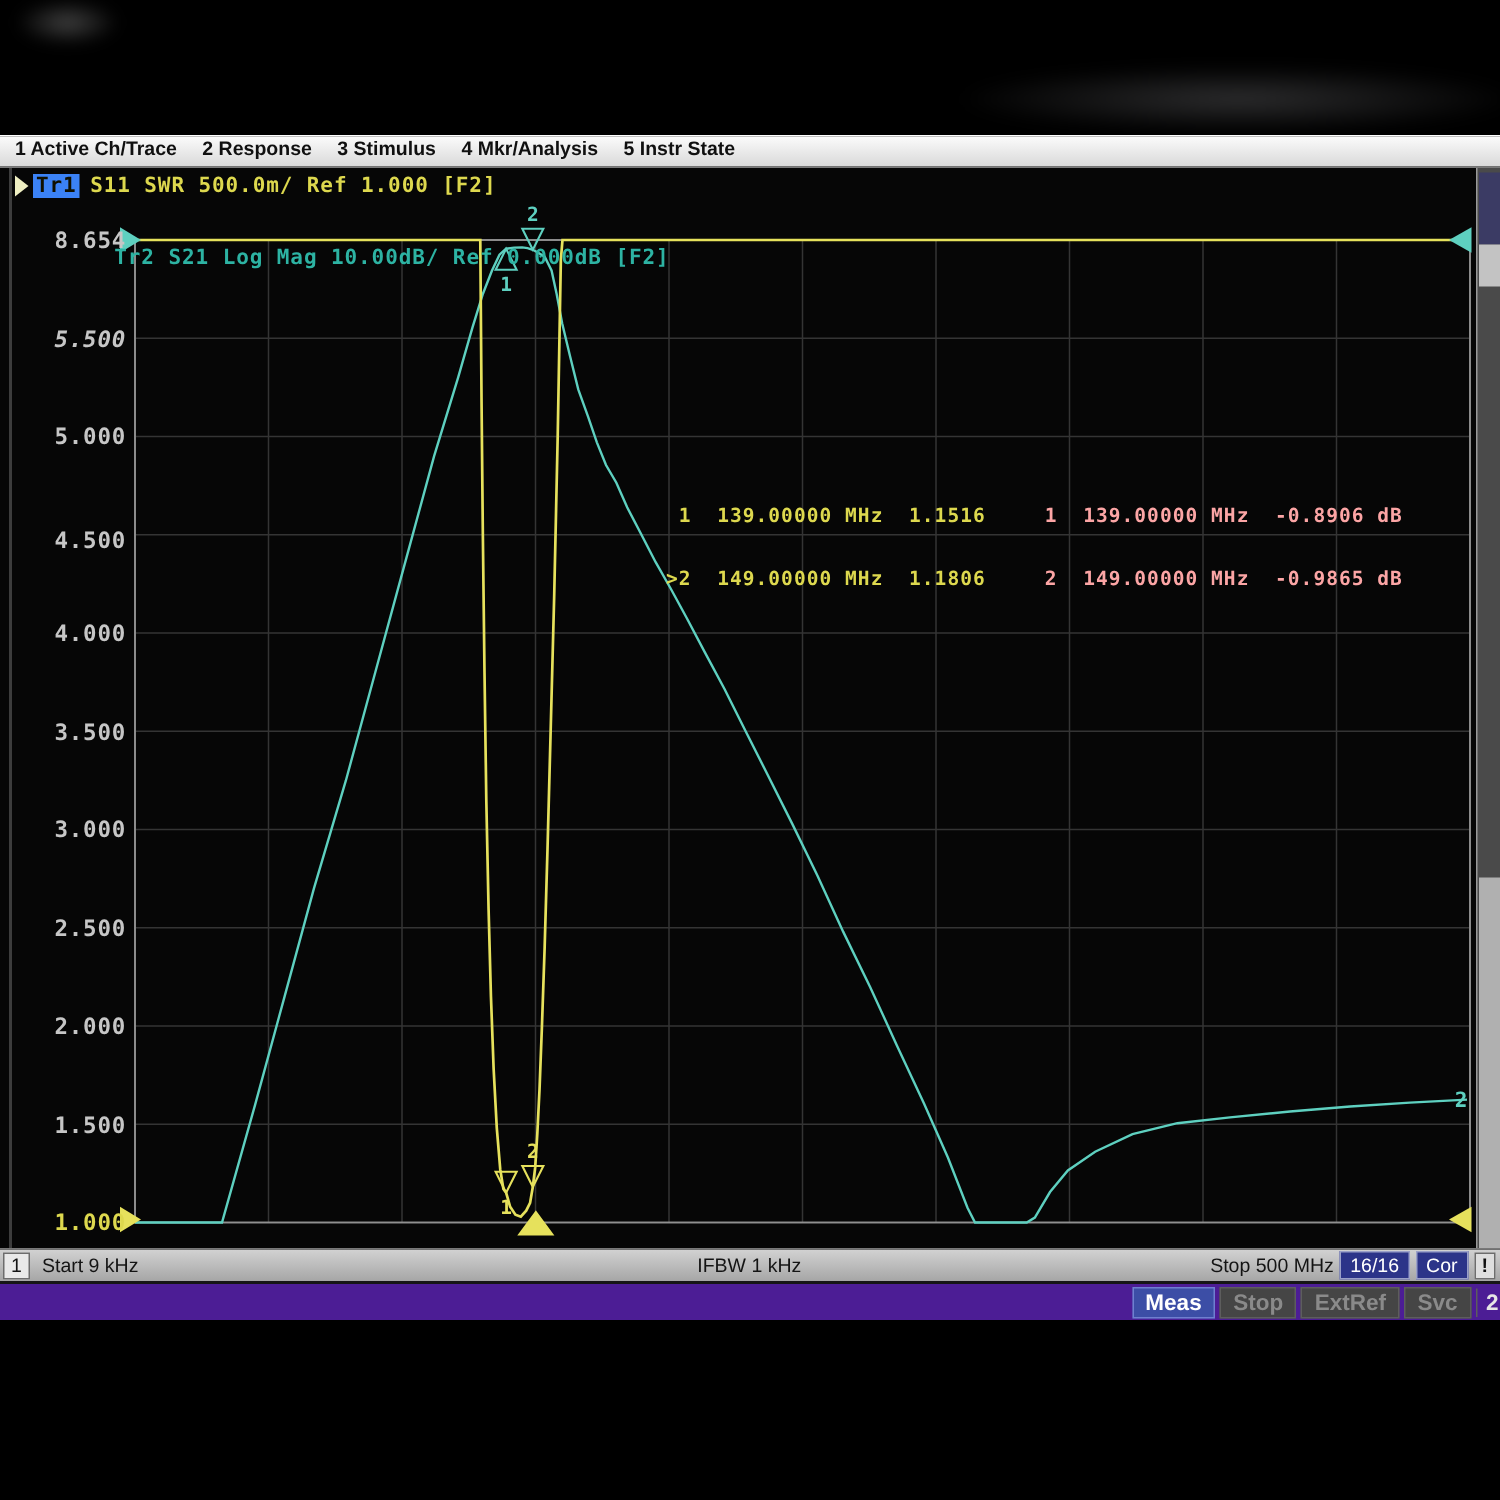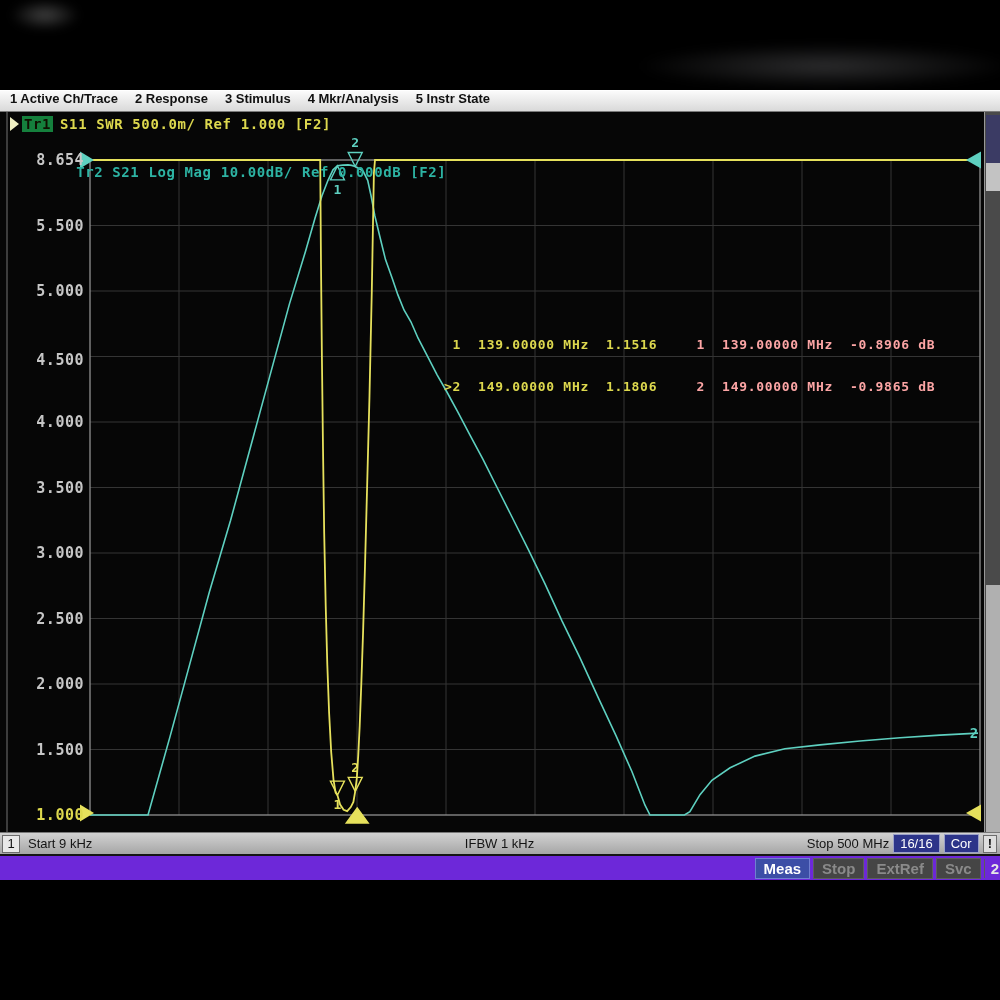--- a/index.html
+++ b/index.html
@@ -17,21 +17,21 @@
            font-size:13px;font-weight:bold;color:#101010;}
   .menu-item{white-space:nowrap;cursor:default;}
   #plot{position:absolute;left:0;top:112px;width:1000px;height:720px;background:#060606;}
   #plot-svg{position:absolute;left:0;top:0;}
   #tr1-line,#tr2-line{position:absolute;left:10px;white-space:pre;font-family:"DejaVu Sans Mono",monospace;
                       font-size:14px;font-weight:bold;letter-spacing:.6px;}
   #tr1-line{top:4px;color:#ddd84e;display:flex;align-items:center;}
   #tr2-line{top:36px;color:#2db3a3;padding-left:12px;}
   #tr1-arrow{width:0;height:0;border-left:9px solid #efefc2;border-top:7px solid transparent;
              border-bottom:7px solid transparent;margin-right:3px;}
-  #tr1-tag{background:#15803d;color:#101000;padding:0 2px;margin-right:7px;}
+  #tr1-tag{background:#3b82f6;color:#101000;padding:0 2px;margin-right:7px;}
   .readout{position:absolute;top:198px;white-space:pre;font-family:"DejaVu Sans Mono",monospace;
            font-size:13px;font-weight:bold;letter-spacing:.7px;line-height:14px;}
   #readout-tr1{left:444px;color:#ddd84e;}
   #readout-tr2{left:688px;color:#fca5a5;}
   .ylab{position:absolute;right:916px;width:70px;text-align:right;height:16px;line-height:16px;
         font-family:"DejaVu Sans Mono",monospace;font-size:15px;font-weight:bold;letter-spacing:.5px;color:#c6c6c6;}
   .ylab.ref{color:#ddd84e;}
   #left-edge{position:absolute;left:6px;top:112px;width:2px;height:720px;background:#3c3c3c;}
   #right-strip{position:absolute;left:984px;top:112px;width:16px;height:720px;background:#4a4a4a;border-left:1px solid #999;box-sizing:border-box;}
   .strip-seg{position:absolute;left:1px;width:14px;}
@@ -39,21 +39,21 @@
   #strip-light1{top:51px;height:28px;background:#c3c3c3;}
   #strip-light2{top:473px;height:247px;background:#b0b0b0;}
   #statusbar{position:absolute;left:0;top:832px;width:100%;height:22px;box-sizing:border-box;
              background:linear-gradient(180deg,#d2d2d2,#a6a6a6);border-top:1px solid #787878;
              display:flex;align-items:center;font-size:13px;color:#141414;padding:0 2px;}
   #sb-left{flex:1;display:flex;align-items:center;gap:8px;}
   #sb-right{flex:1;display:flex;align-items:center;justify-content:flex-end;gap:4px;padding-right:1px;}
   #ch-box{background:#e9e9e9;border:1px solid #6d6d6d;width:16px;text-align:center;line-height:16px;height:16px;}
   .navy-box{background:#2c3489;color:#fff;border:1px solid #9aa0c8;padding:0 6px;line-height:17px;height:17px;}
   #alert-box{background:#dedede;color:#101010;border:1px solid #6d6d6d;padding:0 4px;line-height:16px;height:16px;font-weight:bold;}
-  #bottombar{position:absolute;left:0;top:854px;width:100%;height:26px;box-sizing:border-box;background:#6d28d9;
+  #bottombar{position:absolute;left:0;top:854px;width:100%;height:26px;box-sizing:border-box;background:#4c1d95;
              border-top:2px solid #161616;display:flex;align-items:center;justify-content:flex-end;
              font-size:15px;font-weight:bold;gap:3px;}
   .bb-item{background:#454545;border:1px solid #5d5d5d;color:#8a8a8a;padding:0 8px;line-height:19px;}
   .bb-item.active{background:#3c4ea6;border:1px solid #6f7fd0;color:#fff;}
   #bb-last{color:#e6e6e6;padding:0 1px 0 6px;border-left:1px solid #5d5d5d;line-height:19px;}
 </style>
 </head>
 <body>
 
 <div id="screen">
@@ -121,21 +121,21 @@
       <div> 1  139.00000 MHz  1.1516</div>
       <div>&gt;2  149.00000 MHz  1.1806</div>
     </div>
     <div id="readout-tr2" class="readout">
       <div> 1  139.00000 MHz  -0.8906 dB</div>
       <div> 2  149.00000 MHz  -0.9865 dB</div>
     </div>
 
     <div id="ylabels">
         <div class="ylab" style="top: 40px;">8.654</div>
-        <div class="ylab" style="top: 105.5px;">5.500</div>
+        <div class="ylab" style="top: 105.5px; font-style: italic;">5.500</div>
         <div class="ylab" style="top: 171px;">5.000</div>
         <div class="ylab" style="top: 240px;">4.500</div>
         <div class="ylab" style="top: 302px;">4.000</div>
         <div class="ylab" style="top: 367.5px;">3.500</div>
         <div class="ylab" style="top: 433px;">3.000</div>
         <div class="ylab" style="top: 498.5px;">2.500</div>
         <div class="ylab" style="top: 564px;">2.000</div>
         <div class="ylab" style="top: 629.5px;">1.500</div>
         <div class="ylab ref" style="top: 695px;">1.000</div>
       </div>

